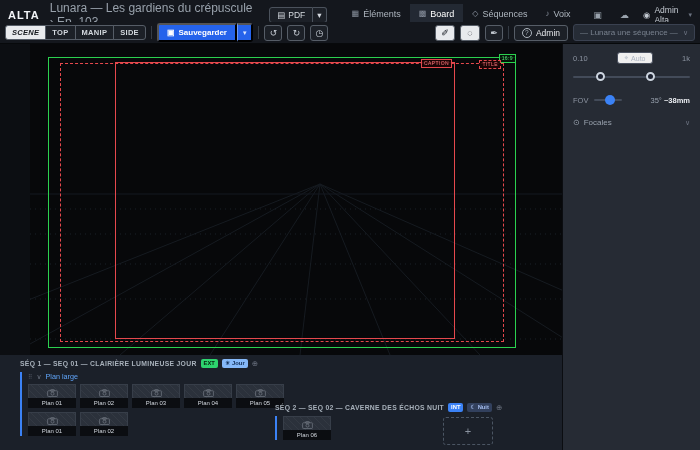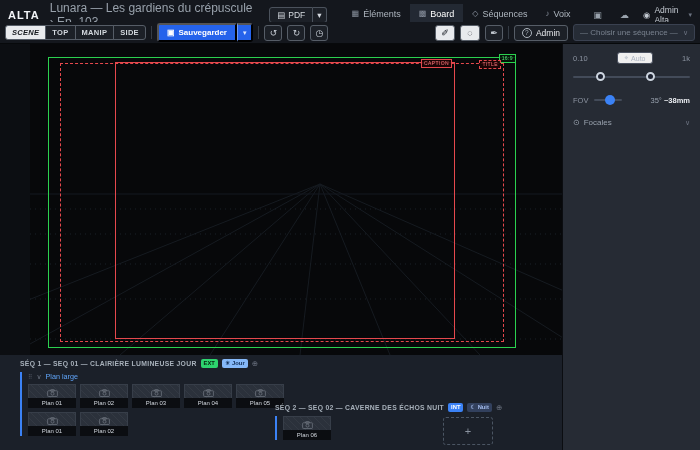--- a/index.html
+++ b/index.html
@@ -191,21 +191,21 @@
   </button>
   <button class="ibtn">
     <span>✒</span>
   </button>
   <div class="tdiv"></div>
   <button class="help-btn">
     <span class="help-circ">?</span>
     <span>Admin</span>
   </button>
   <div class="seq-select">
-    <span>— Choisir une séquence —</span>
+    <span>— Lunara une séquence —</span>
     <span class="chev">∨</span>
   </div>
 </div>
 
 <div class="gutter"></div>
 
 <div class="canvas">
   <svg width="532" height="311" style="position:absolute;left:0;top:0">
     <g stroke="#161b21" stroke-width="1">
       <line x1="290" y1="140" x2="-140" y2="311"></line>

